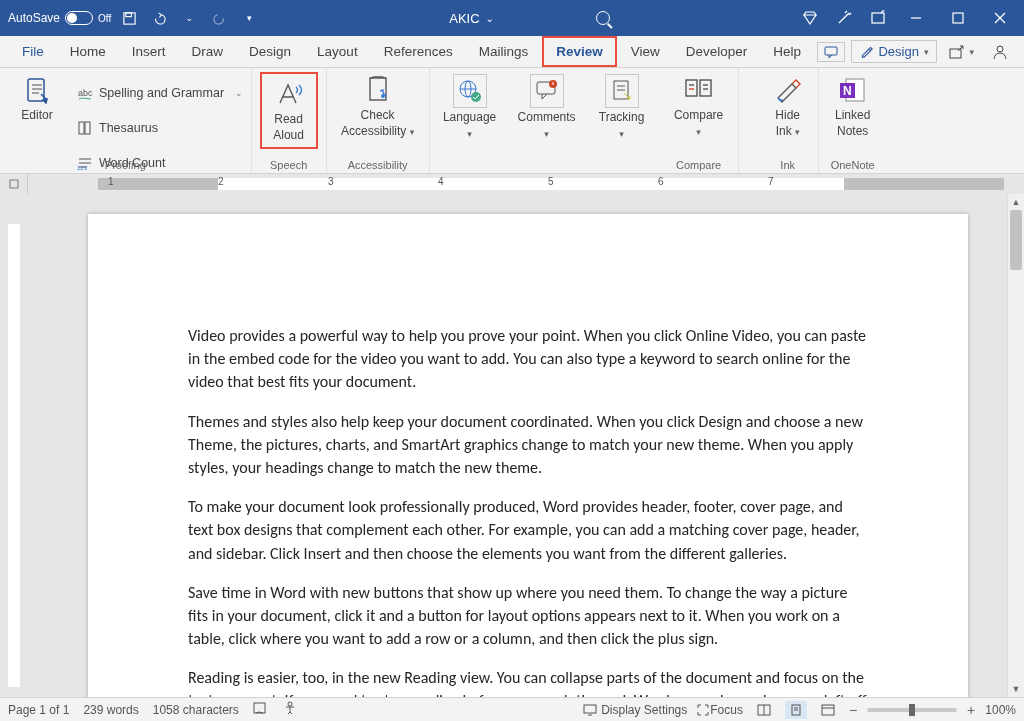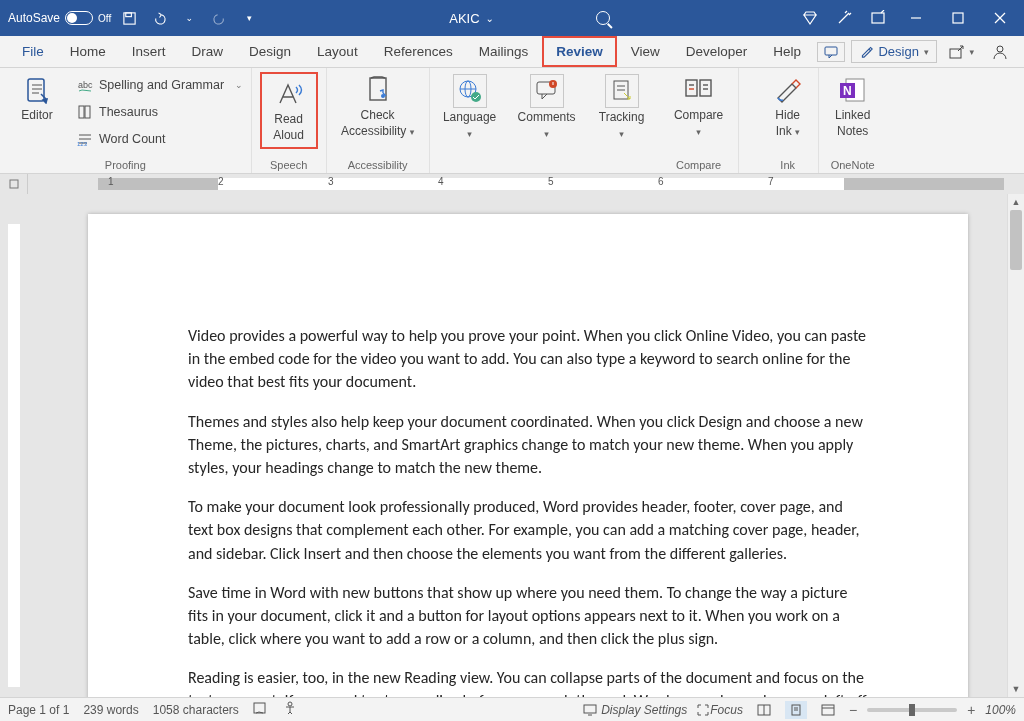--- a/index.html
+++ b/index.html
@@ -31,21 +31,21 @@
 
 
 .ribbon { background:#f3f3f3; height:106px; border-bottom:1px solid #d4d4d4; display:flex; }
 .group { border-right:1px solid #e1e1e1; padding:4px 8px 2px 8px; display:flex; flex-direction:column; justify-content:space-between; align-items:center; }
 .group-label { font-size:11px; color:#666; text-align:center; padding-top:2px; }
 .group-body { display:flex; gap:10px; height:80px; align-items:flex-start; }
 .big-btn { display:flex; flex-direction:column; align-items:center; justify-content:flex-start; gap:2px; width:58px; padding:2px; font-size:12px; color:#444; text-align:center; line-height:1.2; }
 .big-btn.bordered-red { border:2.5px solid #e74c3c; padding:4px 2px; }
 .big-btn .ic { width:32px; height:32px; display:flex; align-items:center; justify-content:center; }
 .big-btn .chev::after { content:'▾'; font-size:9px; color:#666; }
-.proofline { display:flex; align-items:center; gap:5px; height:22px; color:#444; font-size:12.5px; }
+.proofline { display:flex; align-items:center; gap:5px; height:22px; color:#444; font-size:12.5px;margin-top:8px; }
 .prooflines { display:flex; flex-direction:column; gap:5px; padding-top:2px; }
 .mini-ic { width:18px; height:18px; display:flex; align-items:center; justify-content:center; }
 
 
 .ruler-area { background:#e6e6e6; height:20px; display:flex; }
 .ruler-corner { width:28px; border-right:1px solid #ccc; display:flex; align-items:center; justify-content:center; }
 .ruler { flex:1; position:relative; background:linear-gradient(#e6e6e6,#e6e6e6); }
 .ruler-track { position:absolute; top:4px; left:70px; right:20px; height:12px; background:#fff; }
 .ruler-track.dark-left { box-shadow: inset 120px 0 #bfbfbf, inset -160px 0 #bfbfbf; }
 .ruler-num { position:absolute; top:2px; font-size:10px; color:#555; }
@@ -56,21 +56,21 @@
 .vruler .track { position:absolute; left:8px; top:30px; width:12px; bottom:10px; background:#fff; }
 .docscroll { flex:1; overflow:hidden; position:relative; }
 .page { position:absolute; left:60px; top:20px; width:880px; min-height:640px; background:#fff; box-shadow:0 0 4px rgba(0,0,0,.25); padding:110px 100px 40px 100px; }
 .para { font-family: Calibri, Arial, sans-serif; font-size:16px; color:#262626; line-height:1.45; margin-bottom:16px; }
 .vscroll { width:17px; background:#f0f0f0; border-left:1px solid #ddd; position:relative; }
 .vscroll .up, .vscroll .down { height:16px; display:flex; align-items:center; justify-content:center; color:#666; font-size:9px; }
 .vscroll .thumb { position:absolute; top:16px; left:2px; right:2px; height:60px; background:#c2c2c2; border-radius:2px; }
 
 
 .status { position:absolute; bottom:0; left:0; right:0; height:24px; background:#f3f3f3; border-top:1px solid #d4d4d4; display:flex; align-items:center; font-size:12px; color:#555; padding:0 8px; gap:14px; }
-.status .right { margin-left:auto; display:flex; align-items:center; gap:10px;font-style:italic; }
+.status .right { margin-left:auto; display:flex; align-items:center; gap:10px; }
 .zoom-slider { width:90px; height:4px; background:#c9c9c9; position:relative; border-radius:2px; }
 .zoom-slider .handle { position:absolute; top:-4px; left:42px; width:6px; height:12px; background:#666; }
 .view-btn { width:22px; height:18px; border:1px solid transparent; display:flex; align-items:center; justify-content:center; }
 .view-btn.active { background:#d8e6f3; }
 </style>
 </head>
 <body>
 
 <div class="titlebar">
   <div class="left">

